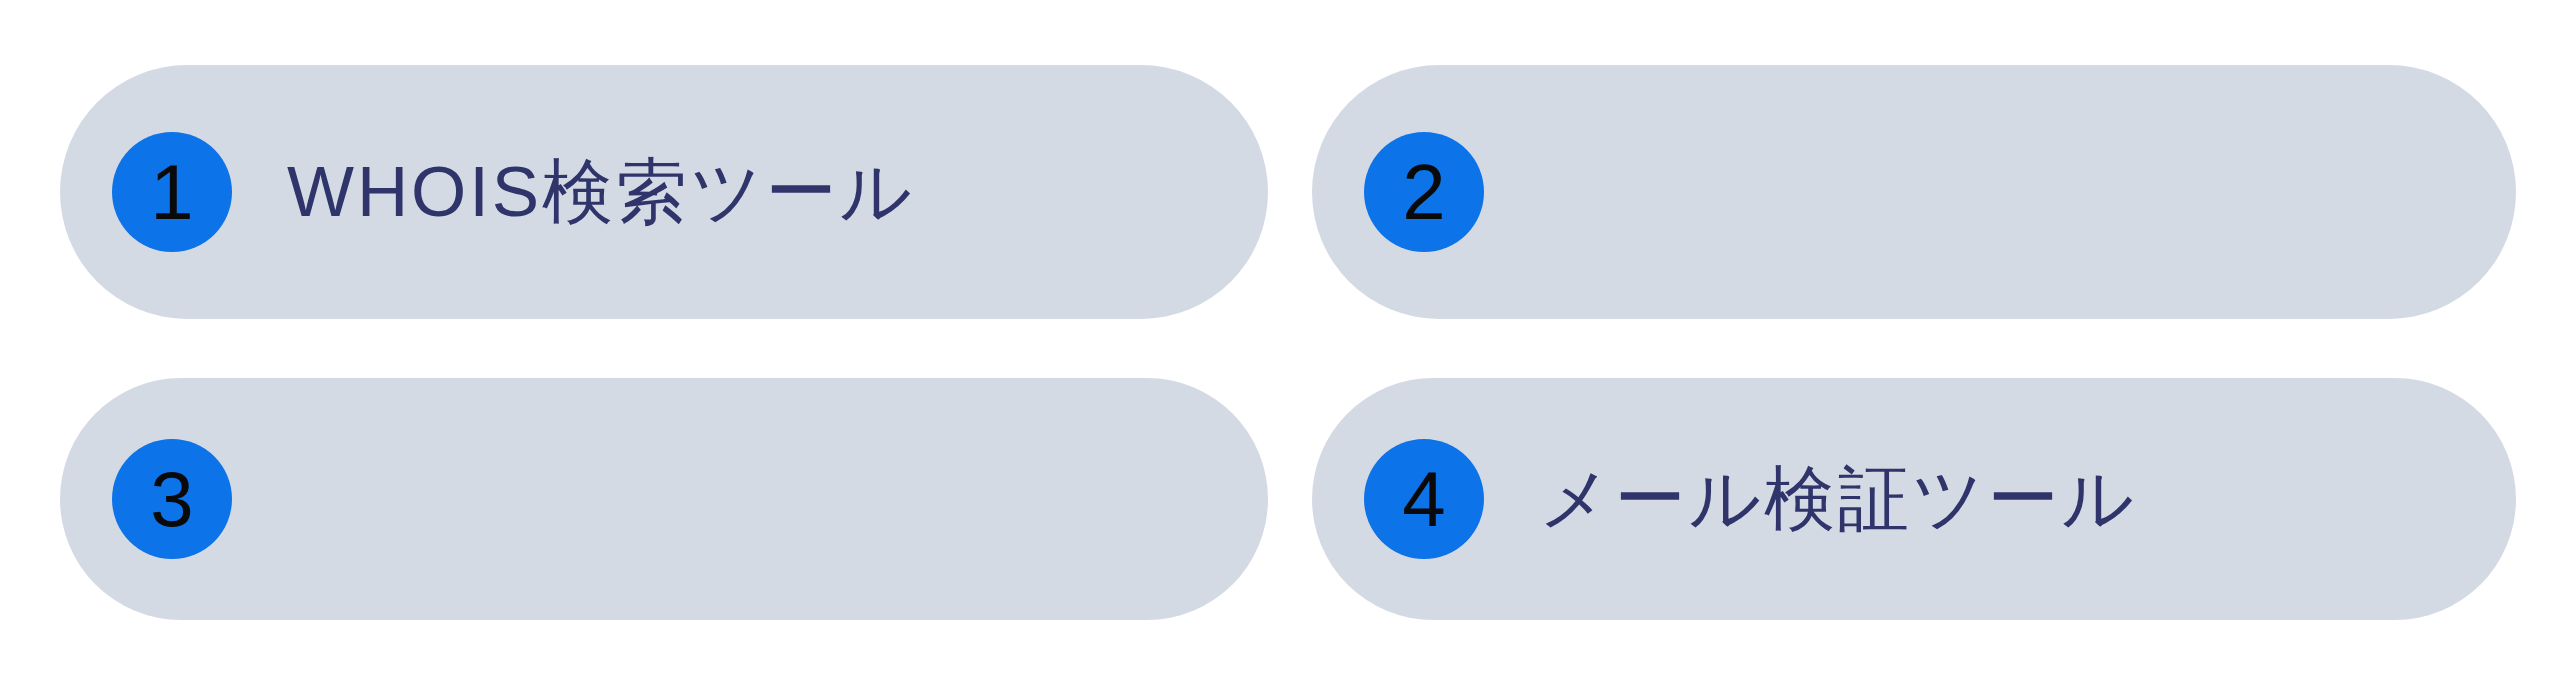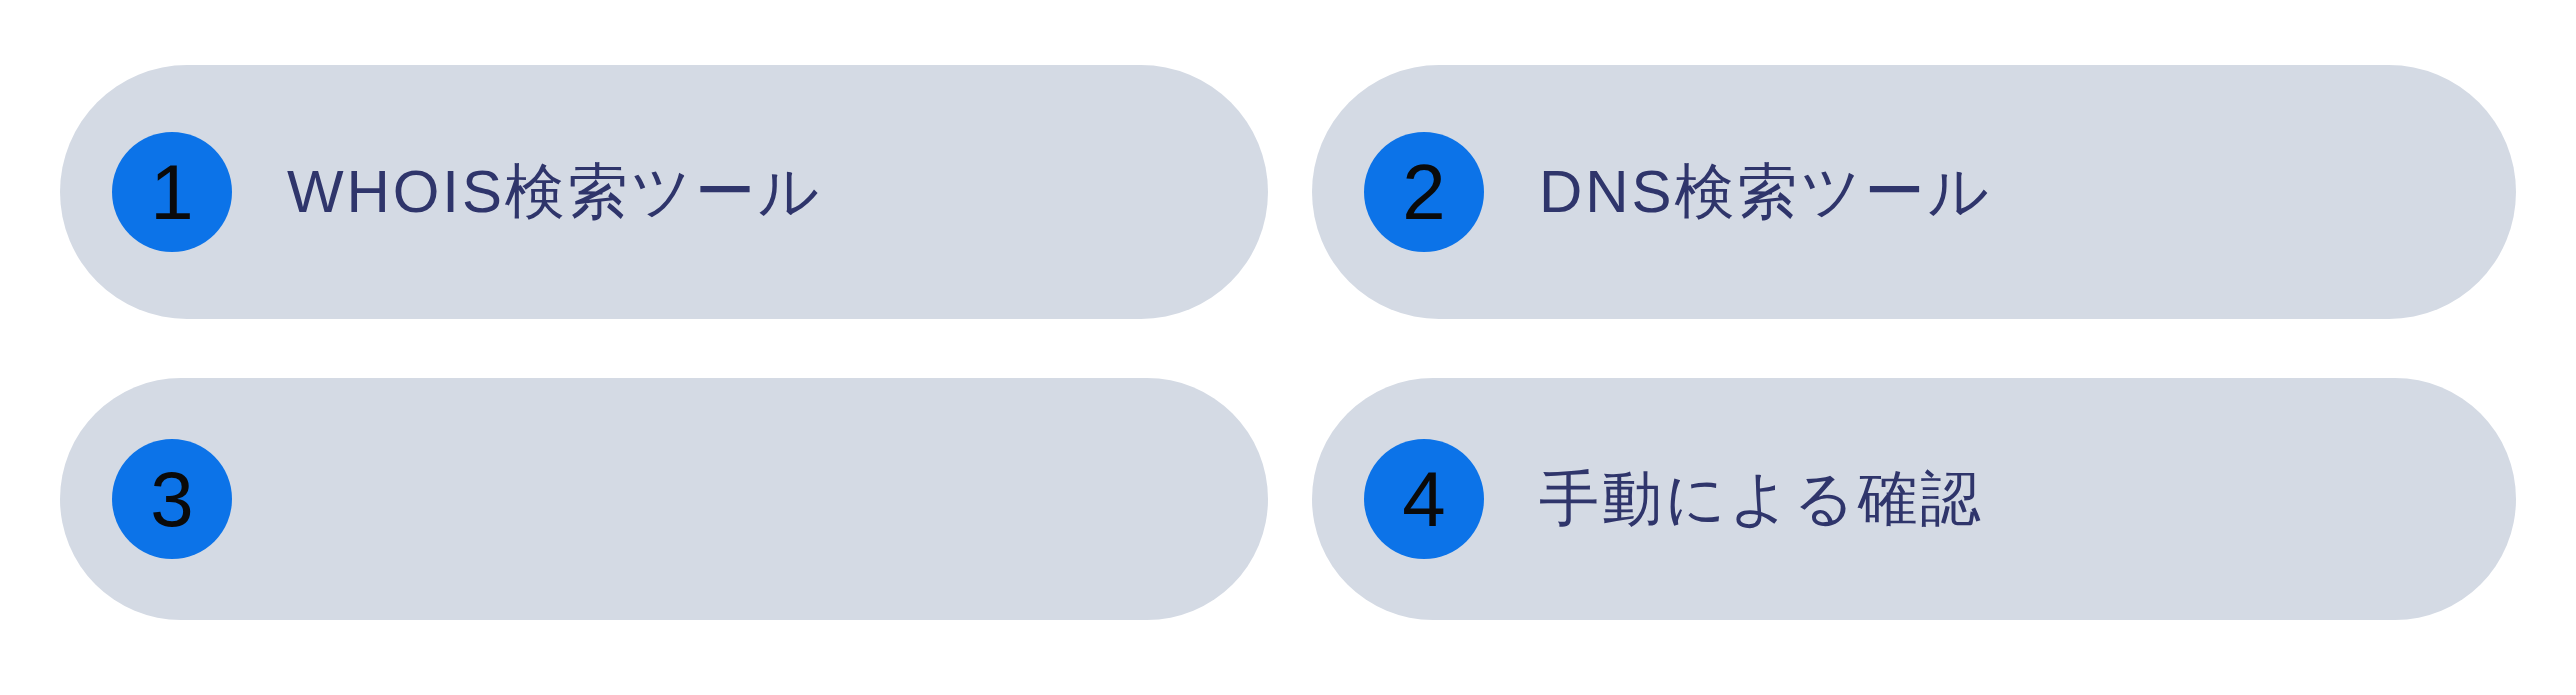--- a/index.html
+++ b/index.html
@@ -43,21 +43,21 @@
     color: var(--badge_text, #0a0a0a);
     display: flex;
     align-items: center;
     justify-content: center;
     font-size: 78px;
     line-height: 1;
     flex: 0 0 auto;
   }
   .label {
     margin-left: 55px;
-    font-size: 60px;
+    font-size: 71px;
     letter-spacing: 2.9px;
     color: var(--label_text, #2f356b);
     white-space: nowrap;
   }
 </style>
 </head>
 <body>
 
 <div class="canvas">
   <div class="grid">
@@ -66,31 +66,30 @@
       <div class="badge">
         <span>1</span>
       </div>
       <div class="label">WHOIS検索ツール</div>
     </div>
 
     <div class="pill">
       <div class="badge">
         <span>2</span>
       </div>
-      <div class="label">DNS検索ツール</div>
     </div>
 
     <div class="pill">
       <div class="badge">
         <span>3</span>
       </div>
     </div>
 
     <div class="pill">
       <div class="badge">
         <span>4</span>
       </div>
-      <div class="label">手動による確認</div>
+      <div class="label">メール検証ツール</div>
     </div>
 
   </div>
 </div>
 
 
 </body></html>

